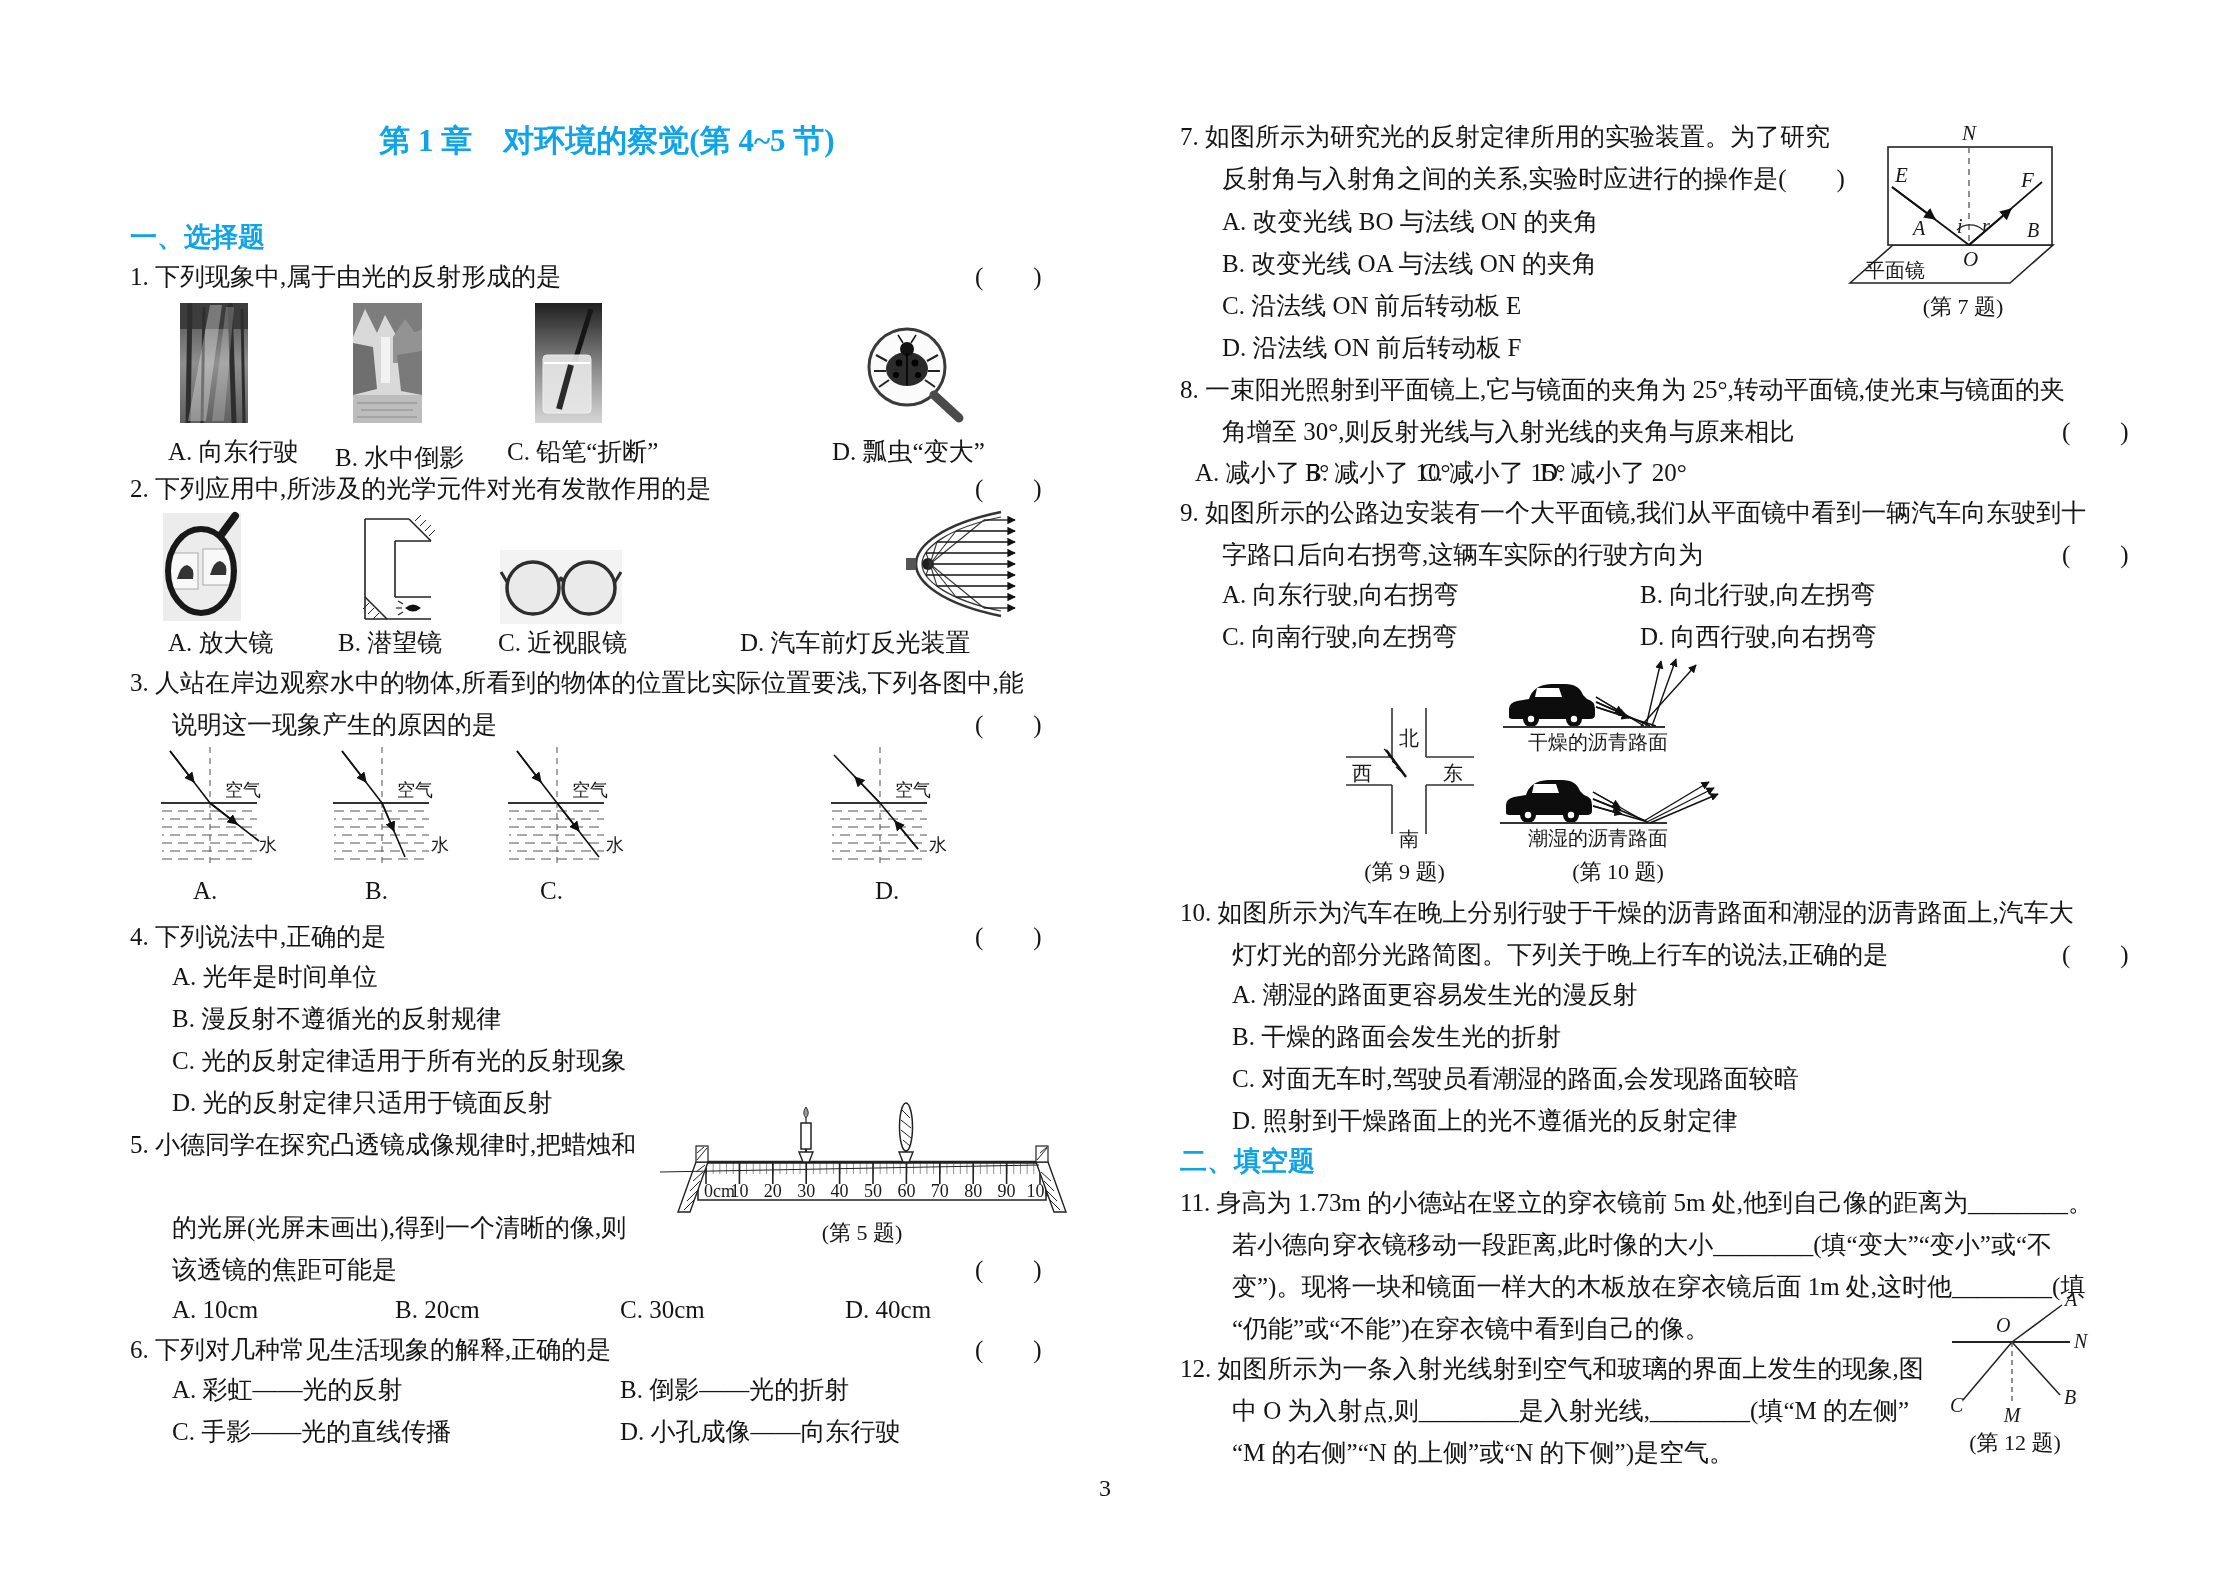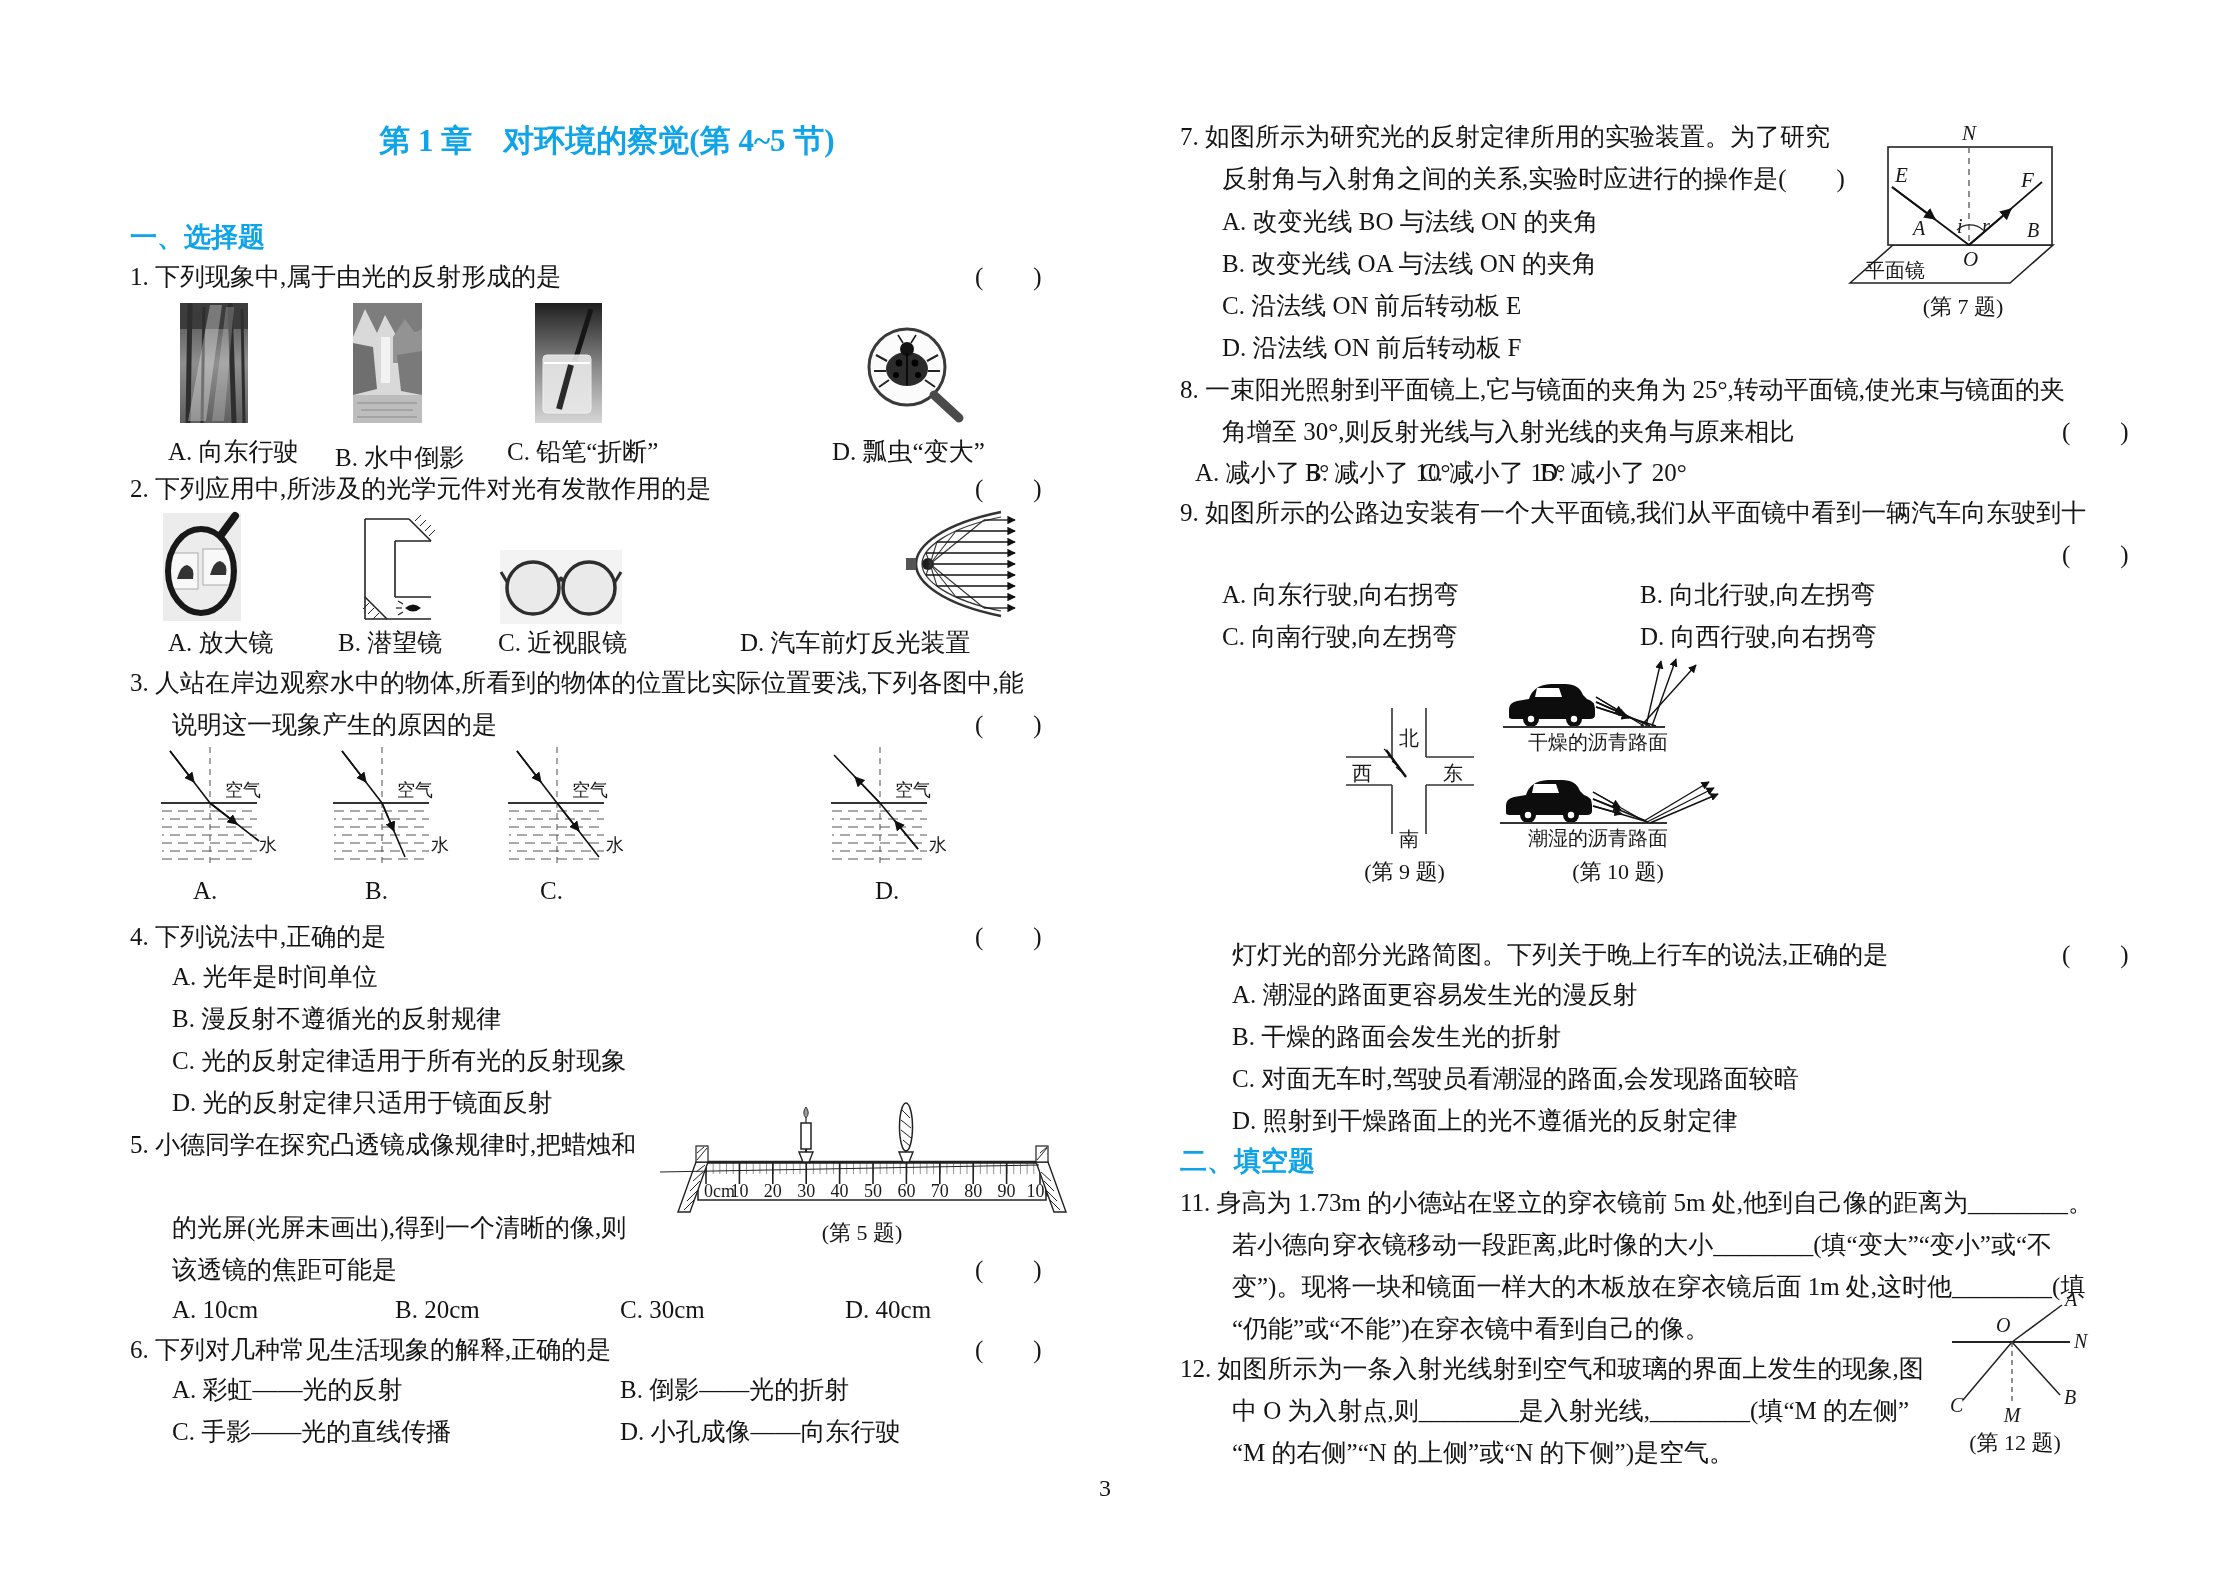--- a/index.html
+++ b/index.html
@@ -449,20 +449,21 @@
 
   <div class="t" style="left:1180px;top:375px">8. 一束阳光照射到平面镜上,它与镜面的夹角为 25°,转动平面镜,使光束与镜面的夹</div>
   <div class="t" style="left:1222px;top:417px">角增至 30°,则反射光线与入射光线的夹角与原来相比</div>
   <div class="t" style="left:2062px;top:417px">(　　)</div>
   <div class="t" style="left:1195px;top:458px">A. 减小了 5°</div>
   <div class="t" style="left:1305px;top:458px">B. 减小了 10°</div>
   <div class="t" style="left:1420px;top:458px">C. 减小了 15°</div>
   <div class="t" style="left:1540px;top:458px">D. 减小了 20°</div>
 
   <div class="t" style="left:1180px;top:498px">9. 如图所示的公路边安装有一个大平面镜,我们从平面镜中看到一辆汽车向东驶到十</div>
+  <div class="t" style="left:1222px;top:540px">字路口后向右拐弯,这辆车实际的行驶方向为</div>
   <div class="t" style="left:2062px;top:540px">(　　)</div>
   <div class="t" style="left:1222px;top:580px">A. 向东行驶,向右拐弯</div>
   <div class="t" style="left:1640px;top:580px">B. 向北行驶,向左拐弯</div>
   <div class="t" style="left:1222px;top:622px">C. 向南行驶,向左拐弯</div>
   <div class="t" style="left:1640px;top:622px">D. 向西行驶,向右拐弯</div>
 
   <svg style="left:1340px;top:700px" width="140" height="155" viewBox="0 0 140 155">
     <g stroke="#333" stroke-width="1.6">
       <line x1="52" y1="8" x2="52" y2="57"></line>
         <line x1="86" y1="8" x2="86" y2="57"></line>
@@ -533,20 +534,21 @@
         <line x1="98" y1="144" x2="126" y2="155" marker-end="url(#mk10)"></line>
         <line x1="98" y1="151" x2="127" y2="159" marker-end="url(#mk10)"></line>
       <line x1="149" y1="166" x2="214" y2="127" marker-end="url(#mk10)"></line>
         <line x1="152" y1="167" x2="219" y2="133" marker-end="url(#mk10)"></line>
         <line x1="155" y1="168" x2="223" y2="139" marker-end="url(#mk10)"></line>
     </g>
     <text x="33" y="190" font-size="20">潮湿的沥青路面</text>
   </svg>
   <div class="t cap ctr" style="left:1548px;top:857px;width:140px">(第 10 题)</div>
 
+  <div class="t" style="left:1180px;top:898px">10. 如图所示为汽车在晚上分别行驶于干燥的沥青路面和潮湿的沥青路面上,汽车大</div>
   <div class="t" style="left:1232px;top:940px">灯灯光的部分光路简图。下列关于晚上行车的说法,正确的是</div>
   <div class="t" style="left:2062px;top:940px">(　　)</div>
   <div class="t" style="left:1232px;top:980px">A. 潮湿的路面更容易发生光的漫反射</div>
   <div class="t" style="left:1232px;top:1022px">B. 干燥的路面会发生光的折射</div>
   <div class="t" style="left:1232px;top:1106px">D. 照射到干燥路面上的光不遵循光的反射定律</div>
   <div class="t" style="left:1232px;top:1064px">C. 对面无车时,驾驶员看潮湿的路面,会发现路面较暗</div>
 
   <div class="t hd" style="left:1180px;top:1146px">二、填空题</div>
 
   <div class="t" style="left:1180px;top:1188px">11. 身高为 1.73m 的小德站在竖立的穿衣镜前 5m 处,他到自己像的距离为________。</div>

